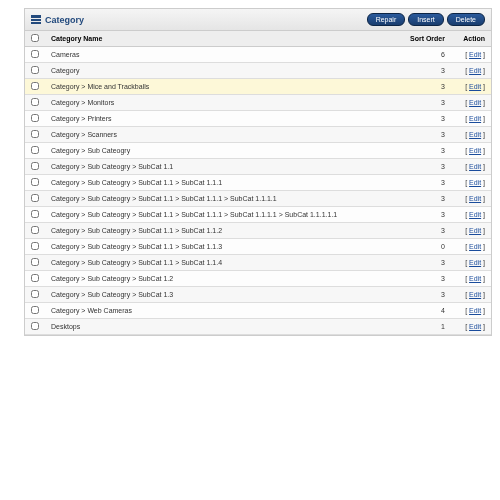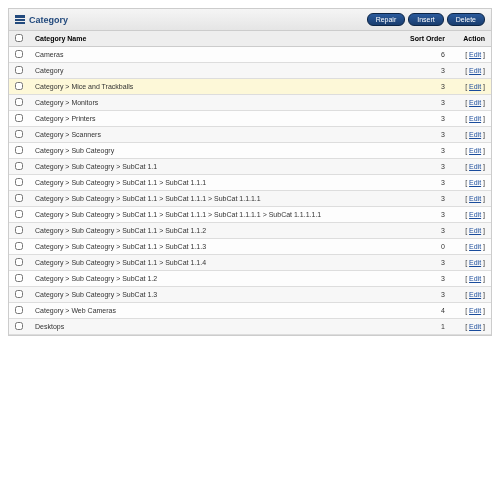--- a/index.html
+++ b/index.html
@@ -1,17 +1,17 @@
 <!DOCTYPE html>
 <html><head>
   <meta charset="utf-8">
   <style>
     * { box-sizing: border-box; margin: 0; padding: 0; }
     body { font-family: Arial, sans-serif; font-size: 8px; background: #fff; padding: 8px; }
-    .panel { border: 1px solid #ccc; }
+    .panel { border: 1px solid #ccc; margin-left: 16px; }
     .panel-header { 
       background: linear-gradient(to bottom, #f5f5f5, #e5e5e5); 
       padding: 4px 6px; 
       display: flex; 
       justify-content: space-between; 
       align-items: center;
       border-bottom: 1px solid #ccc;
     }
     .panel-title { 
       display: flex; 

